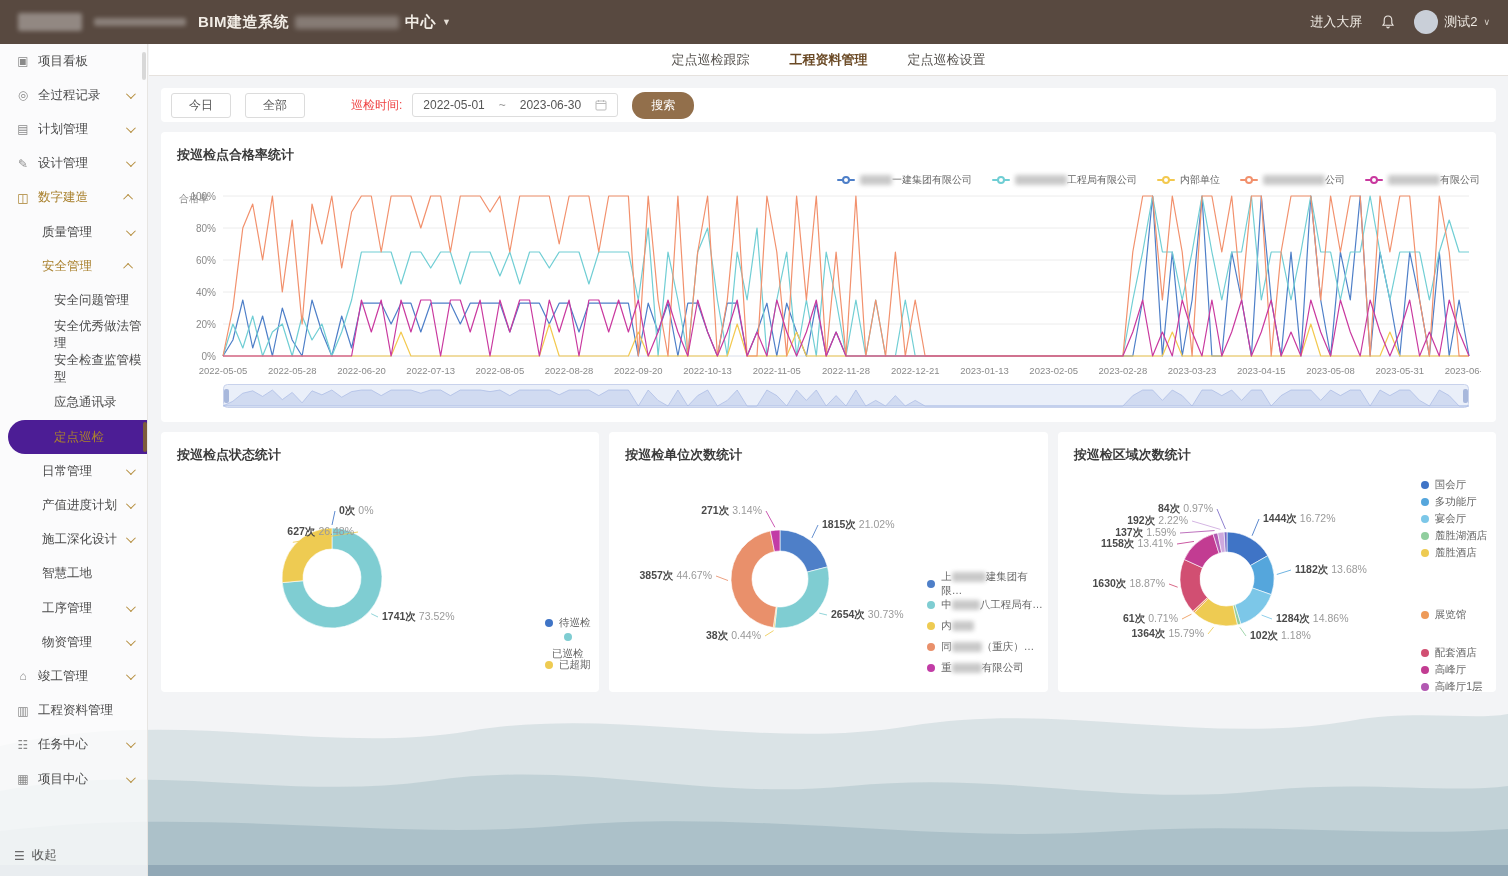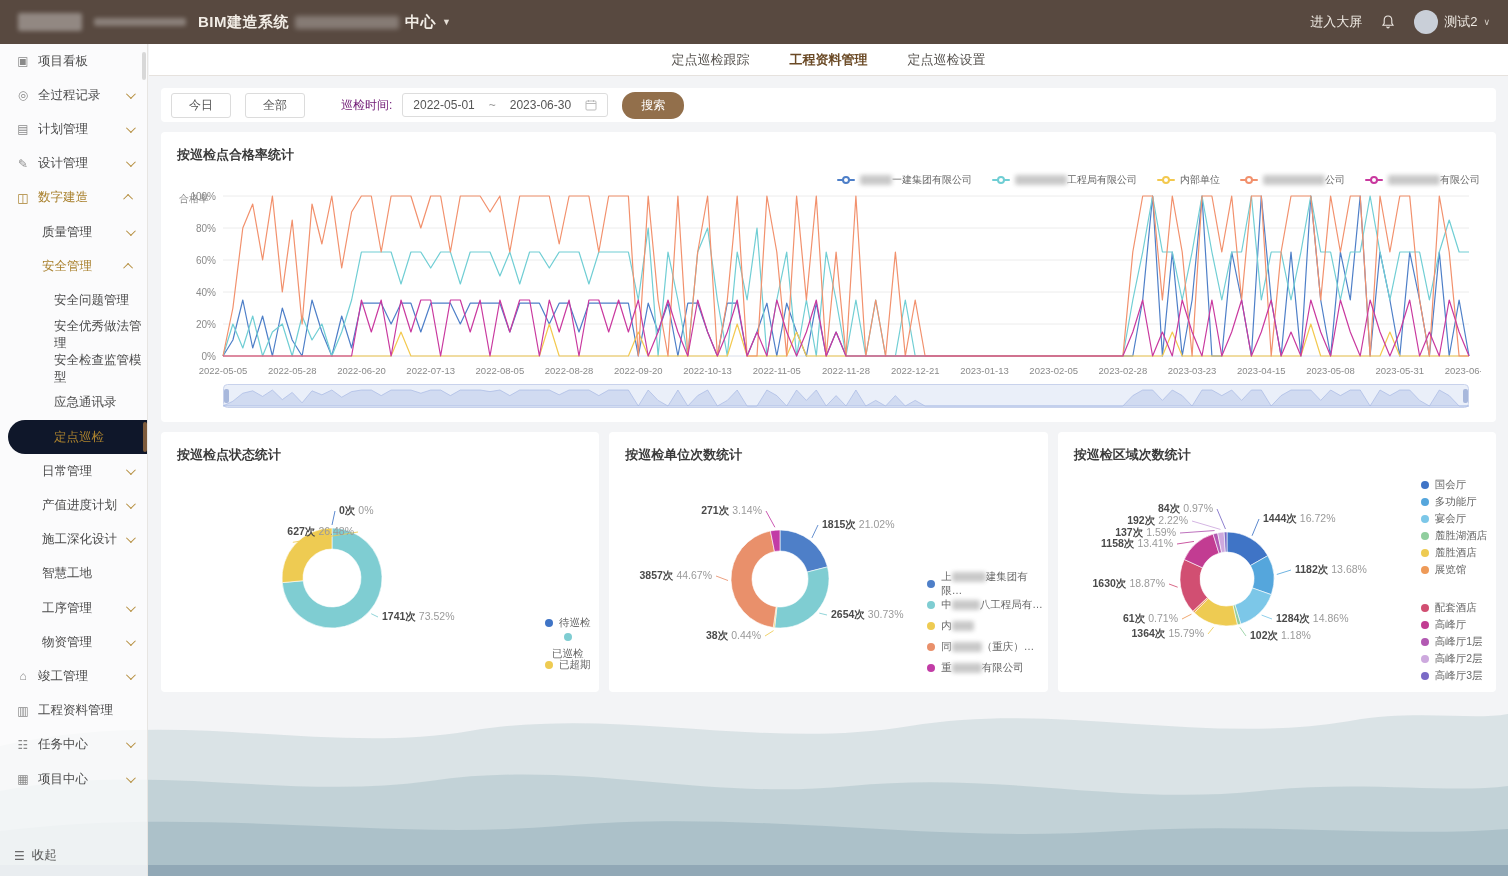--- a/index.html
+++ b/index.html
@@ -29,37 +29,37 @@
              border-right:1px solid #E7E5E2; z-index:5; font-size:12.5px; }
   .side-scroll { position:absolute; right:1px; top:8px; width:4px; height:28px; border-radius:2px; background:#D8D8D8; }
   .side-item { height:34.2px; display:flex; align-items:center; gap:8px; padding-left:16px; color:#4c4c4c; cursor:pointer; position:relative; }
   .side-item.l1 { padding-left:42px; }
   .side-item.l2 { padding-left:54px; }
   .side-ic { width:14px; text-align:center; color:#8a8a8a; font-size:12px; flex:0 0 14px; }
   .side-item.gold, .side-item.gold .side-ic { color:#A9812E; }
   .chev { margin-left:auto; margin-right:14px; width:7px; height:7px; border-right:1.6px solid #B58E3E; border-bottom:1.6px solid #B58E3E; flex:0 0 7px; }
   .chev.down { transform:rotate(45deg) translateY(-2px); }
   .chev.up { transform:rotate(-135deg) translateY(-2px); }
-  .side-item.active { background:#0f172a; border-radius:17px 0 0 17px; margin-left:8px; padding-left:46px; color:#A9812E; }
+  .side-item.active { background:#4c1d95; border-radius:17px 0 0 17px; margin-left:8px; padding-left:46px; color:#A9812E; }
   .side-item.active::after { content:""; position:absolute; right:0; top:2px; bottom:2px; width:4px; background:#7D5B3C; border-radius:2px; }
   .collapse-row { position:absolute; left:14px; bottom:12px; display:flex; align-items:center; gap:7px; font-size:12.5px; color:#555; cursor:pointer; }
   .menu-ic { color:#6b6b6b; font-size:12px; }
 
   
   .main { position:absolute; left:149px; top:44px; right:0; bottom:0; z-index:2; }
   .tabbar { height:32px; background:#fff; border-bottom:1px solid #E6E2DE; display:flex; justify-content:center; align-items:center; gap:36px; font-size:13px; }
   .tab { color:#55514d; cursor:pointer; padding:2px 2px; }
   .tab.active { color:#6B4A26; font-weight:bold; }
   .content { padding:12px 12px 0 12px; }
 
   .card { background:#fff; border-radius:4px; }
   .filter-card { height:34px; display:flex; align-items:center; padding:0 10px; }
   .fbtn { border:1px solid #DCDCDC; border-radius:3px; background:#fff; color:#555; font-size:12px; padding:3px 17px; cursor:pointer; }
   .fbtn + .fbtn { margin-left:14px; }
-  .flabel { margin-left:36px; font-size:12px; color:#701a75; }
+  .flabel { margin-left:46px; font-size:12px; color:#ef4444; }
   .datebox { margin-left:10px; border:1px solid #DDDDDD; border-radius:3px; height:24px; display:flex; align-items:center; gap:14px; padding:0 10px; font-size:12px; color:#555; }
   .dsep { color:#999; }
   .cal { width:12px; height:12px; }
   .search-btn { margin-left:14px; background:#926F4B; color:#fff; font-size:12px; border:none; border-radius:13px; padding:5px 19px; cursor:pointer; }
 
   .chart-card { margin-top:10px; padding:14px 16px 10px 16px; position:relative; }
   .card-title { font-size:13px; font-weight:bold; color:#3a3a3a; }
   .legend-row { margin-top:8px; display:flex; justify-content:flex-end; gap:20px; font-size:10px; color:#666; align-items:center; height:16px; }
   .lg-item { display:flex; align-items:center; gap:5px; cursor:pointer; }
   .lm { position:relative; width:18px; height:10px; display:inline-block; }
@@ -443,21 +443,21 @@
               <span>宴会厅</span>
             </div>
             <div class="lg-row" style="height: 17px;">
               <span class="dot" style="background: rgb(144, 206, 158);"></span>
               <span>麓胜湖酒店</span>
             </div>
             <div class="lg-row" style="height: 17px;">
               <span class="dot" style="background: rgb(238, 203, 82);"></span>
               <span>麓胜酒店</span>
             </div>
-            <div class="lg-row" style="height: 17px;">
+            <div class="lg-row" style="height: 17px; margin-top: 45px;">
               <span class="dot" style="background: rgb(238, 154, 88);"></span>
               <span>展览馆</span>
             </div>
             <div class="lg-row" style="height: 17px; margin-top: 21px;">
               <span class="dot" style="background: rgb(209, 79, 114);"></span>
               <span>配套酒店</span>
             </div>
             <div class="lg-row" style="height: 17px;">
               <span class="dot" style="background: rgb(194, 60, 146);"></span>
               <span>高峰厅</span>

